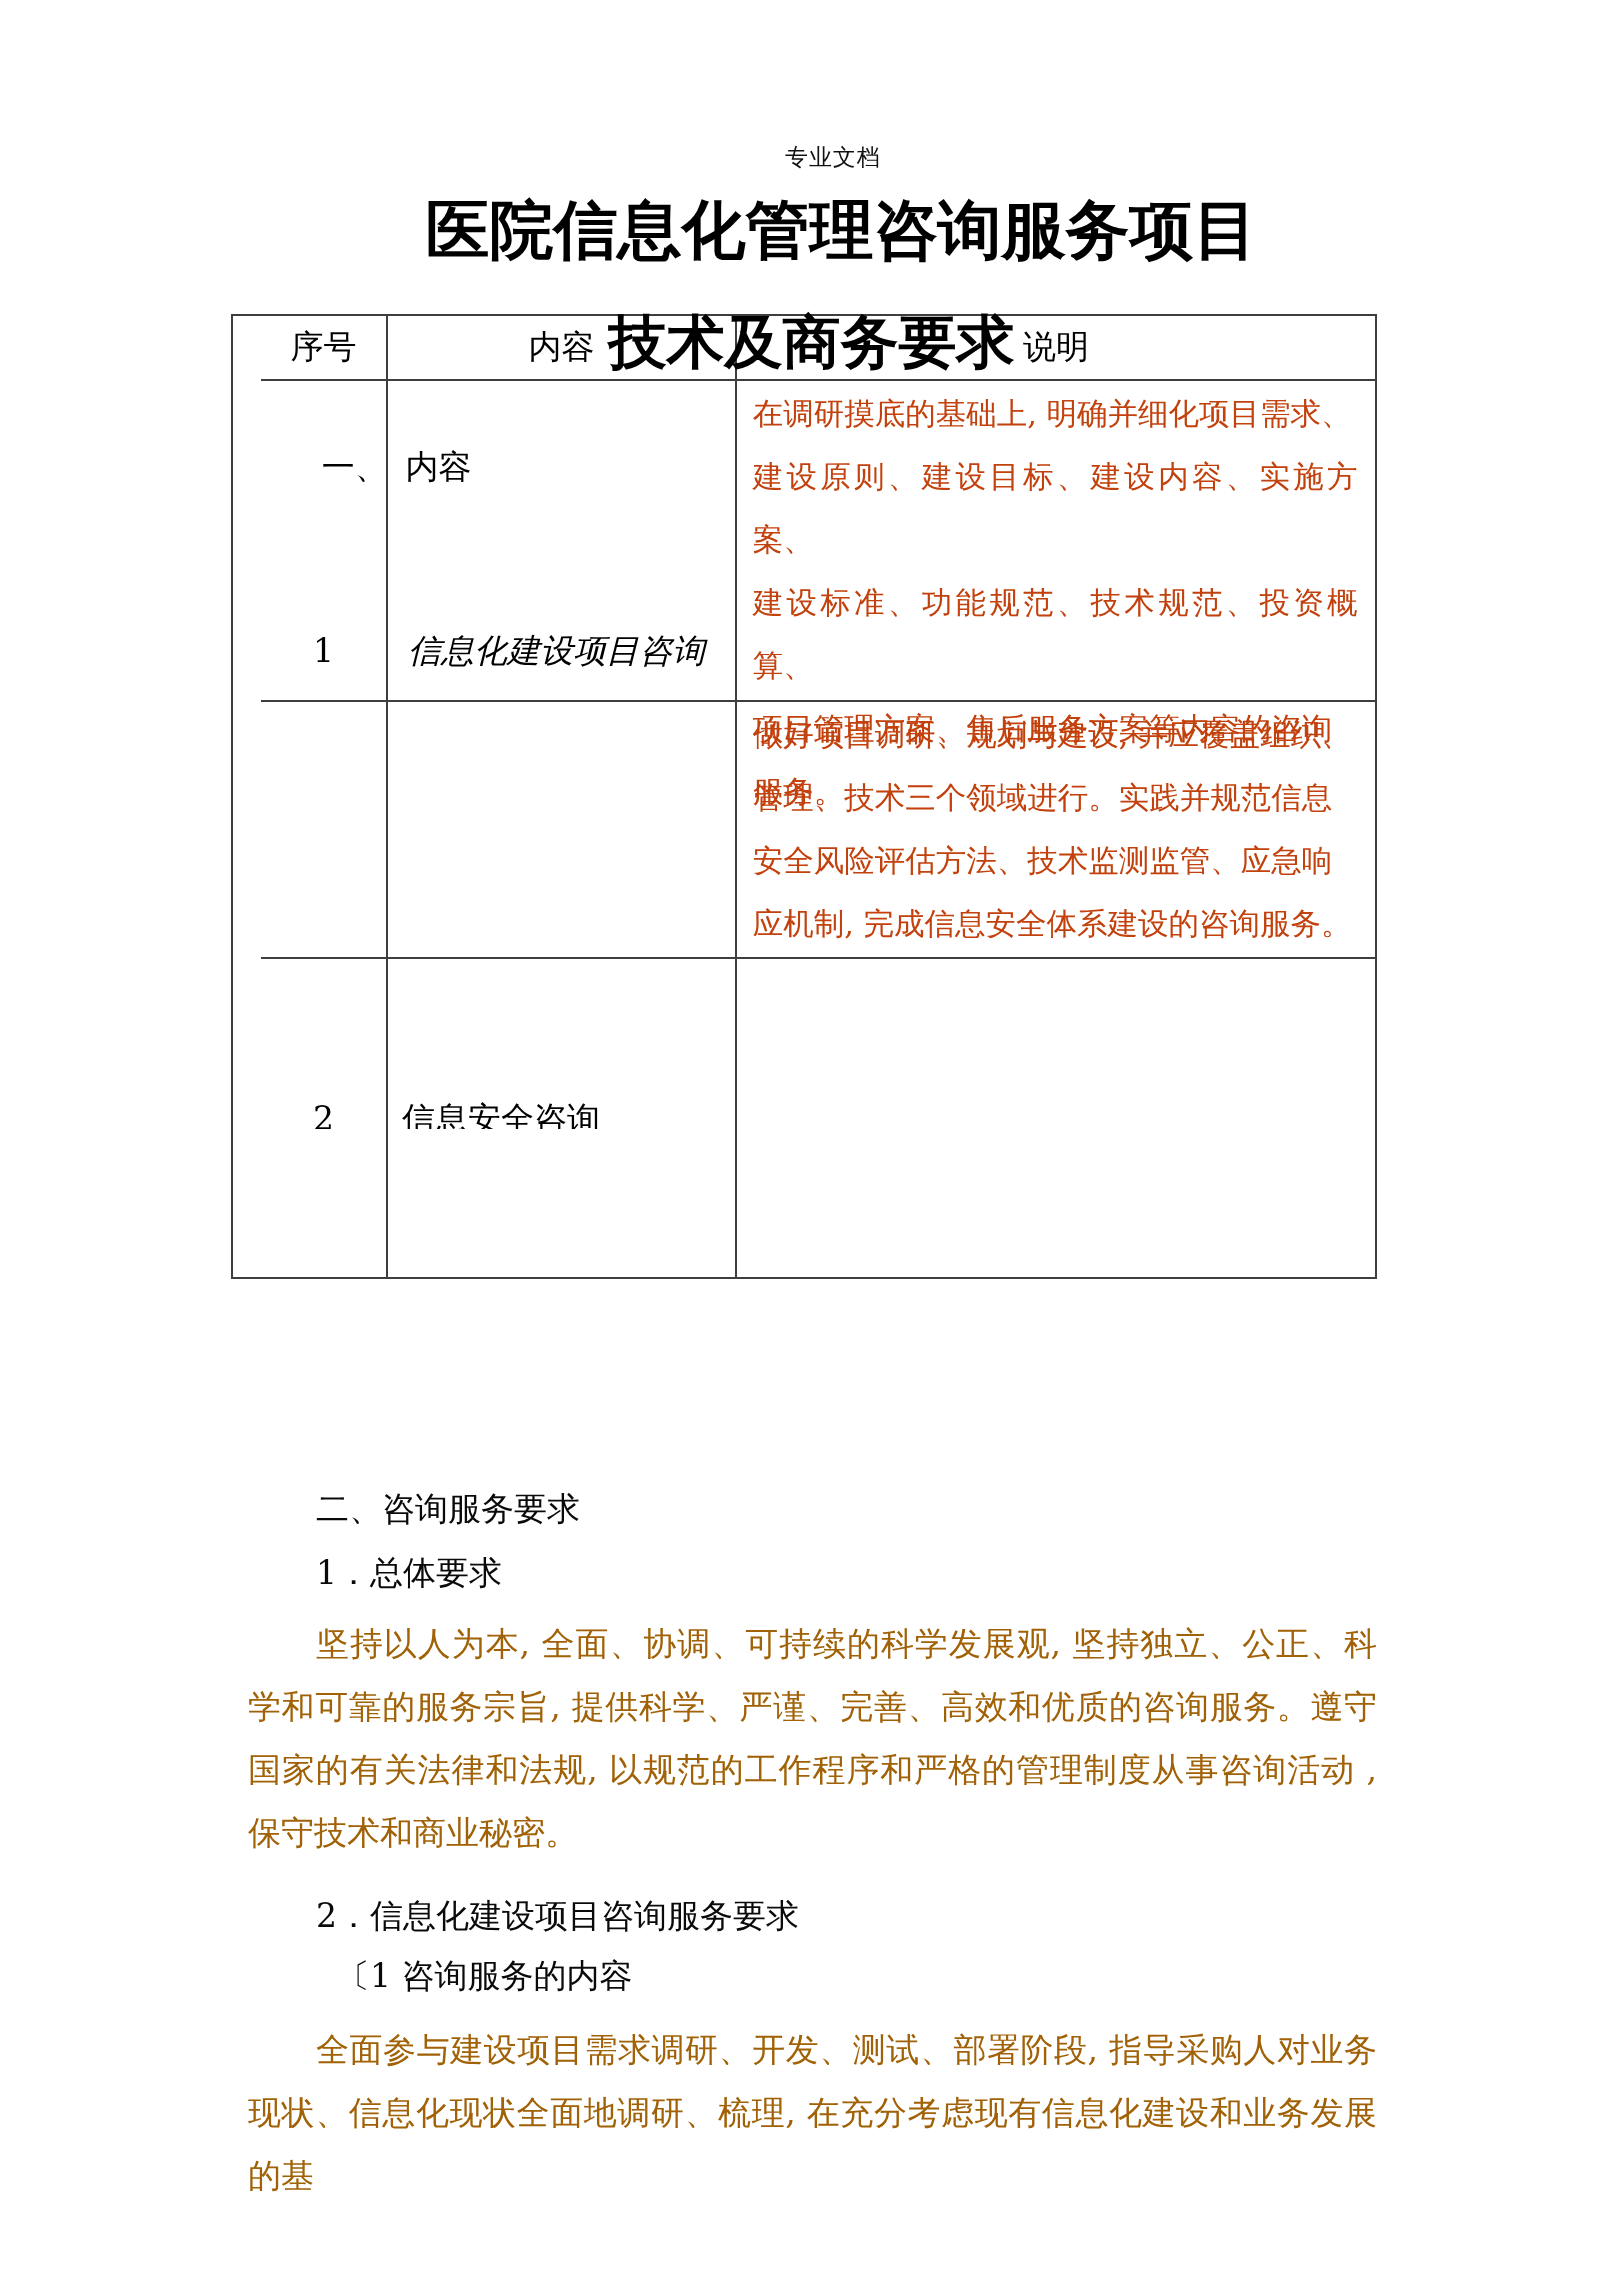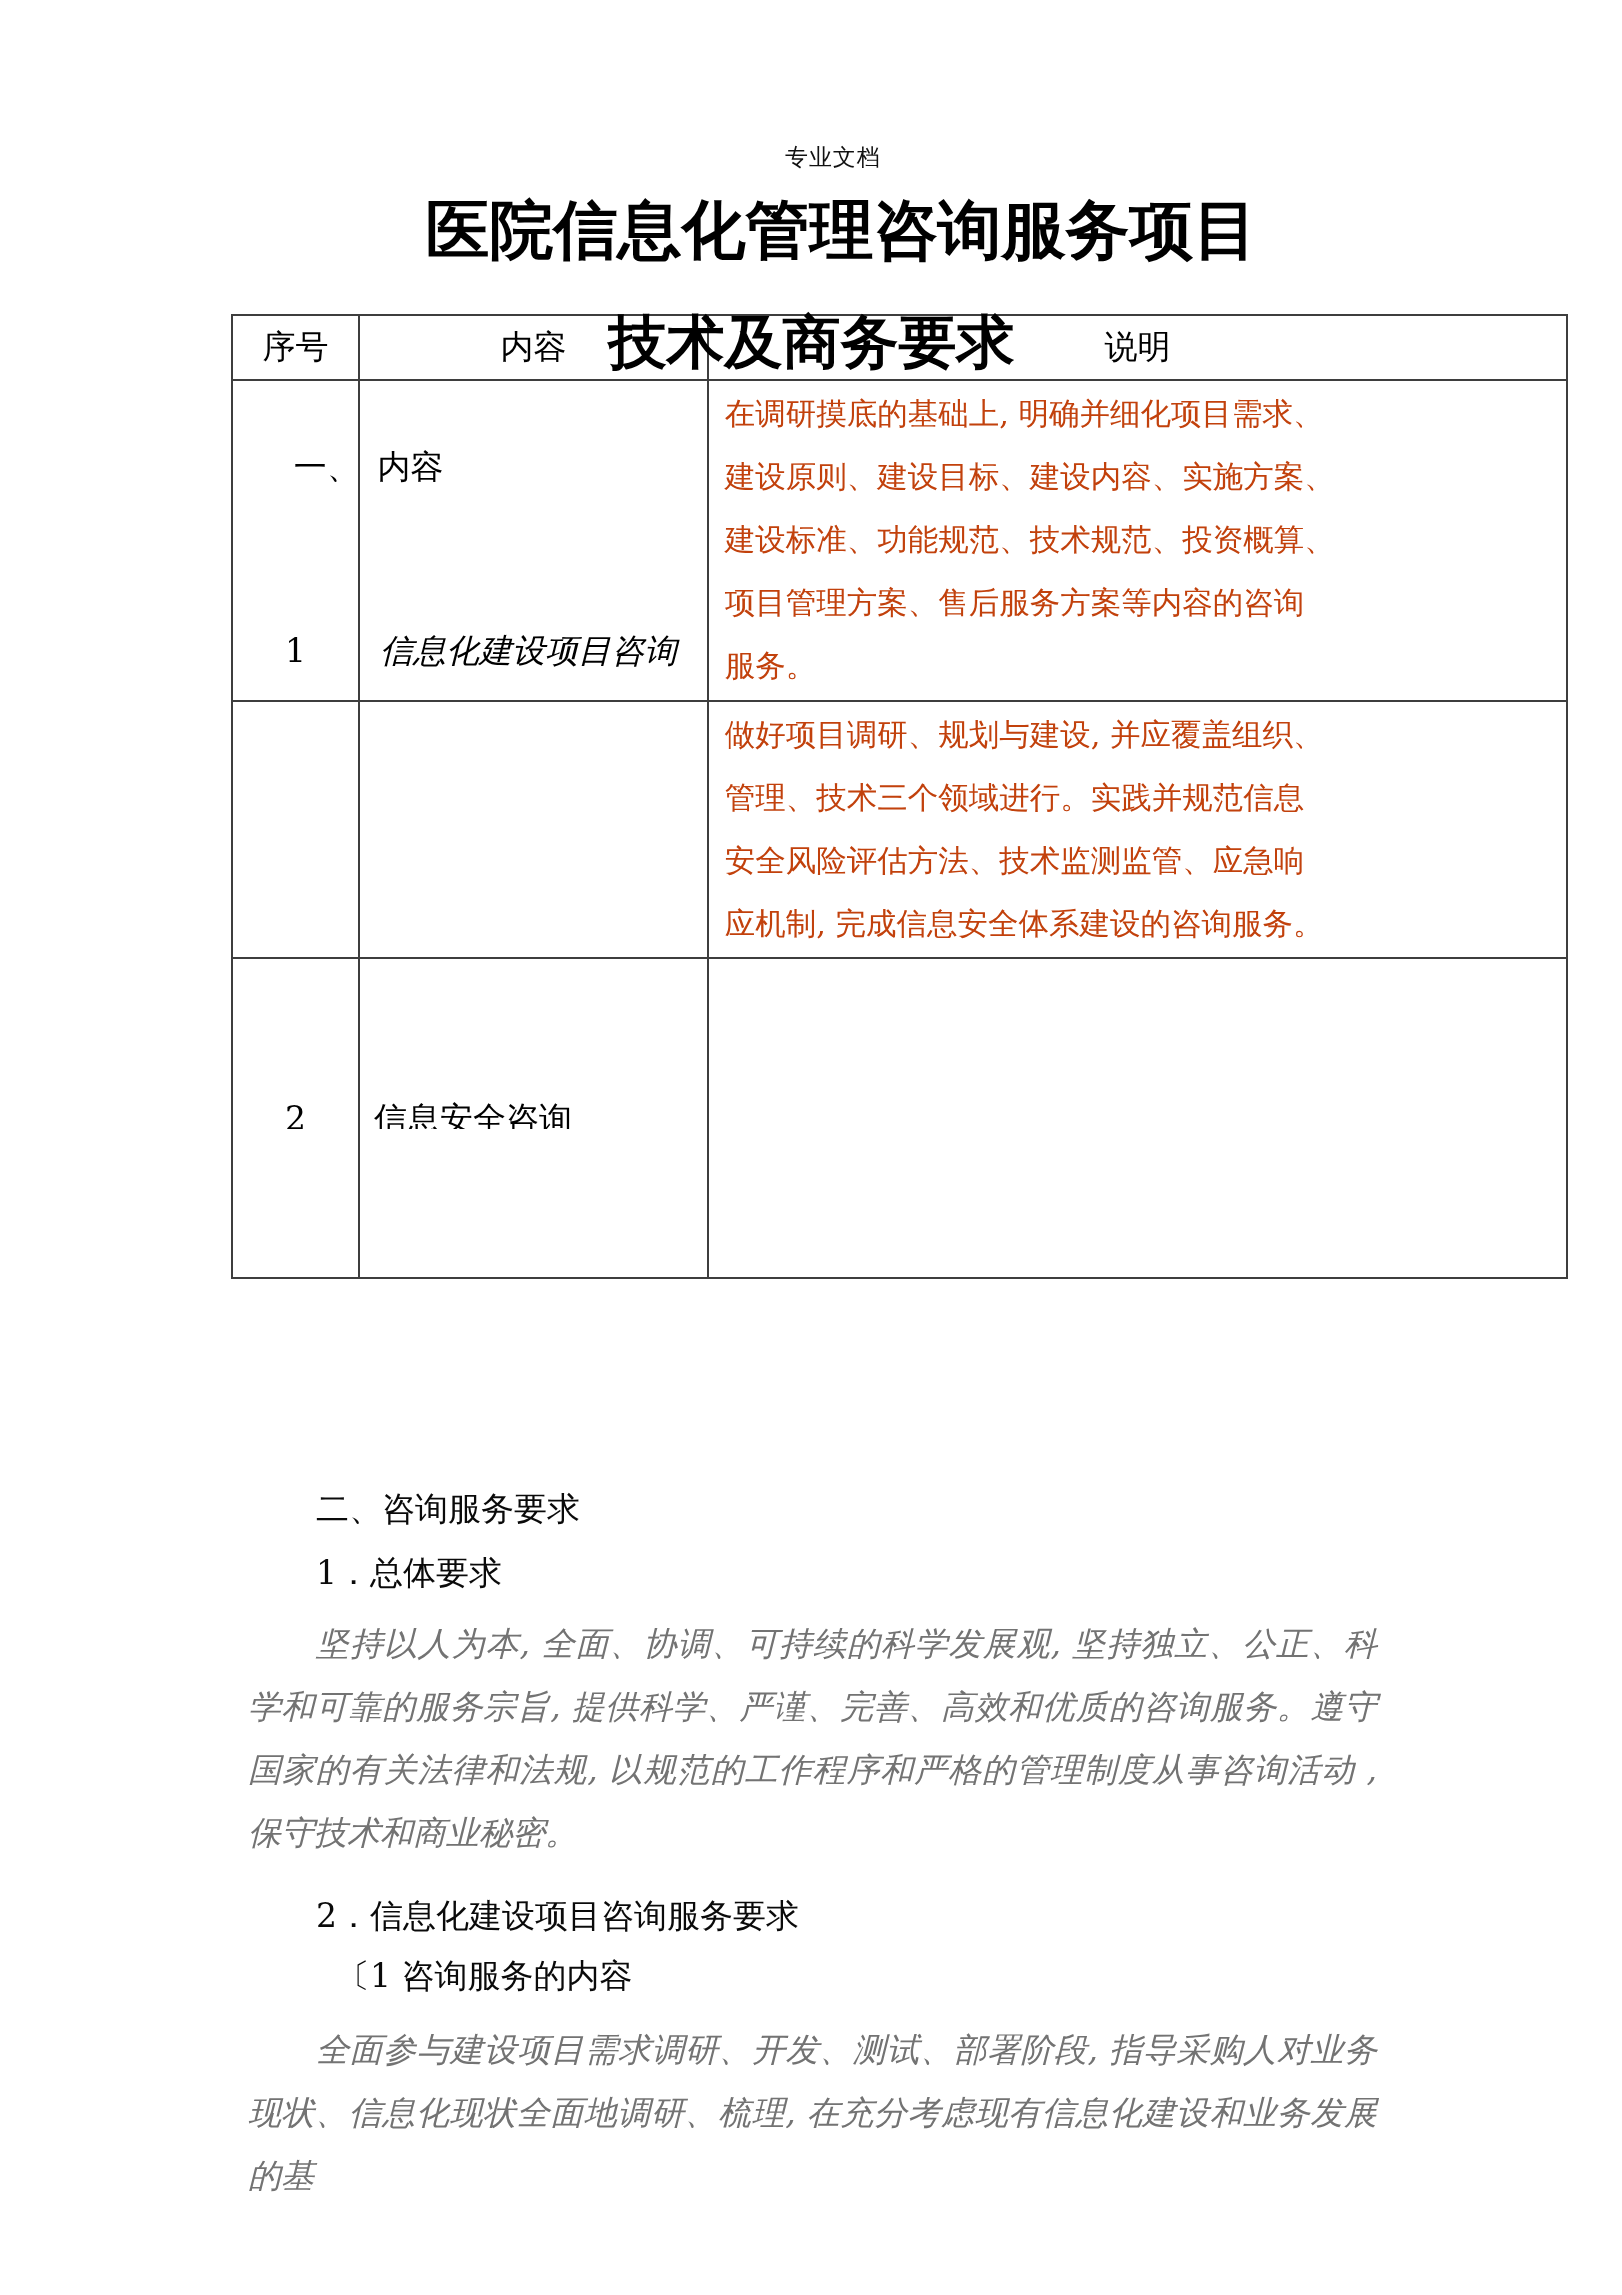--- a/index.html
+++ b/index.html
@@ -16,24 +16,24 @@
     left:0;right:0;top:154px;text-align:center;font-size:64px;font-weight:bold;
     font-family:"DejaVu Sans","Liberation Sans",sans-serif;
     transform:translateX(30px);letter-spacing:0px;line-height:1;color:#000;z-index:2;
   }
   .overlay-title{
     left:0;right:0;top:269px;text-align:center;font-size:58px;font-weight:bold;
     font-family:"DejaVu Sans","Liberation Sans",sans-serif;
     line-height:1;color:#000;z-index:3;pointer-events:none;
   }
   .doc-table{
-    left:231px;top:270px;width:1337px;height:965px;
+    left:231px;top:270px;width:1146px;height:965px;
     border:2.6px solid #3e3e3e;box-sizing:border-box;
     display:grid;grid-template-columns:127px 349px 1fr;grid-template-rows:65px 321px 257px 1fr;
-    z-index:1;background:transparent;
+    z-index:1;background:transparent;padding-left:28px;
   }
   .cell{
     border-right:2.6px solid #3e3e3e;border-bottom:2.6px solid #3e3e3e;
     box-sizing:border-box;position:relative;font-size:33px;
   }
   .cell.last-col{border-right:none;}
   .cell.last-row{border-bottom:none;}
   .hcell{display:flex;align-items:center;justify-content:center;font-size:33px;}
   .desc{
     font-size:30.5px;line-height:63px;text-align:justify;
@@ -42,21 +42,21 @@
   .cell-item{position:absolute;font-size:33px;line-height:40px;white-space:nowrap;}
   .clip-box{
     position:absolute;top:140px;left:0;right:0;height:30px;overflow:hidden;
     font-size:33px;line-height:40px;
   }
   .clip-center{text-align:center;}
   .clip-left{padding-left:14px;}
   .sec-heading{font-size:33px;line-height:42px;white-space:nowrap;color:#0a0a0a;}
   .body-para{
     width:1129px;font-size:33px;line-height:63px;text-align:justify;
-    text-indent:68px;color:#737373;font-style:italic;
+    text-indent:68px;color:#a16207;
   }
 </style>
 </head>
 <body>
 
 <div class="abs watermark">专业文档</div>
 
 <div class="abs main-title">医院信息化管理咨询服务项目</div>
 
 <div class="abs overlay-title">技术及商务要求</div>

